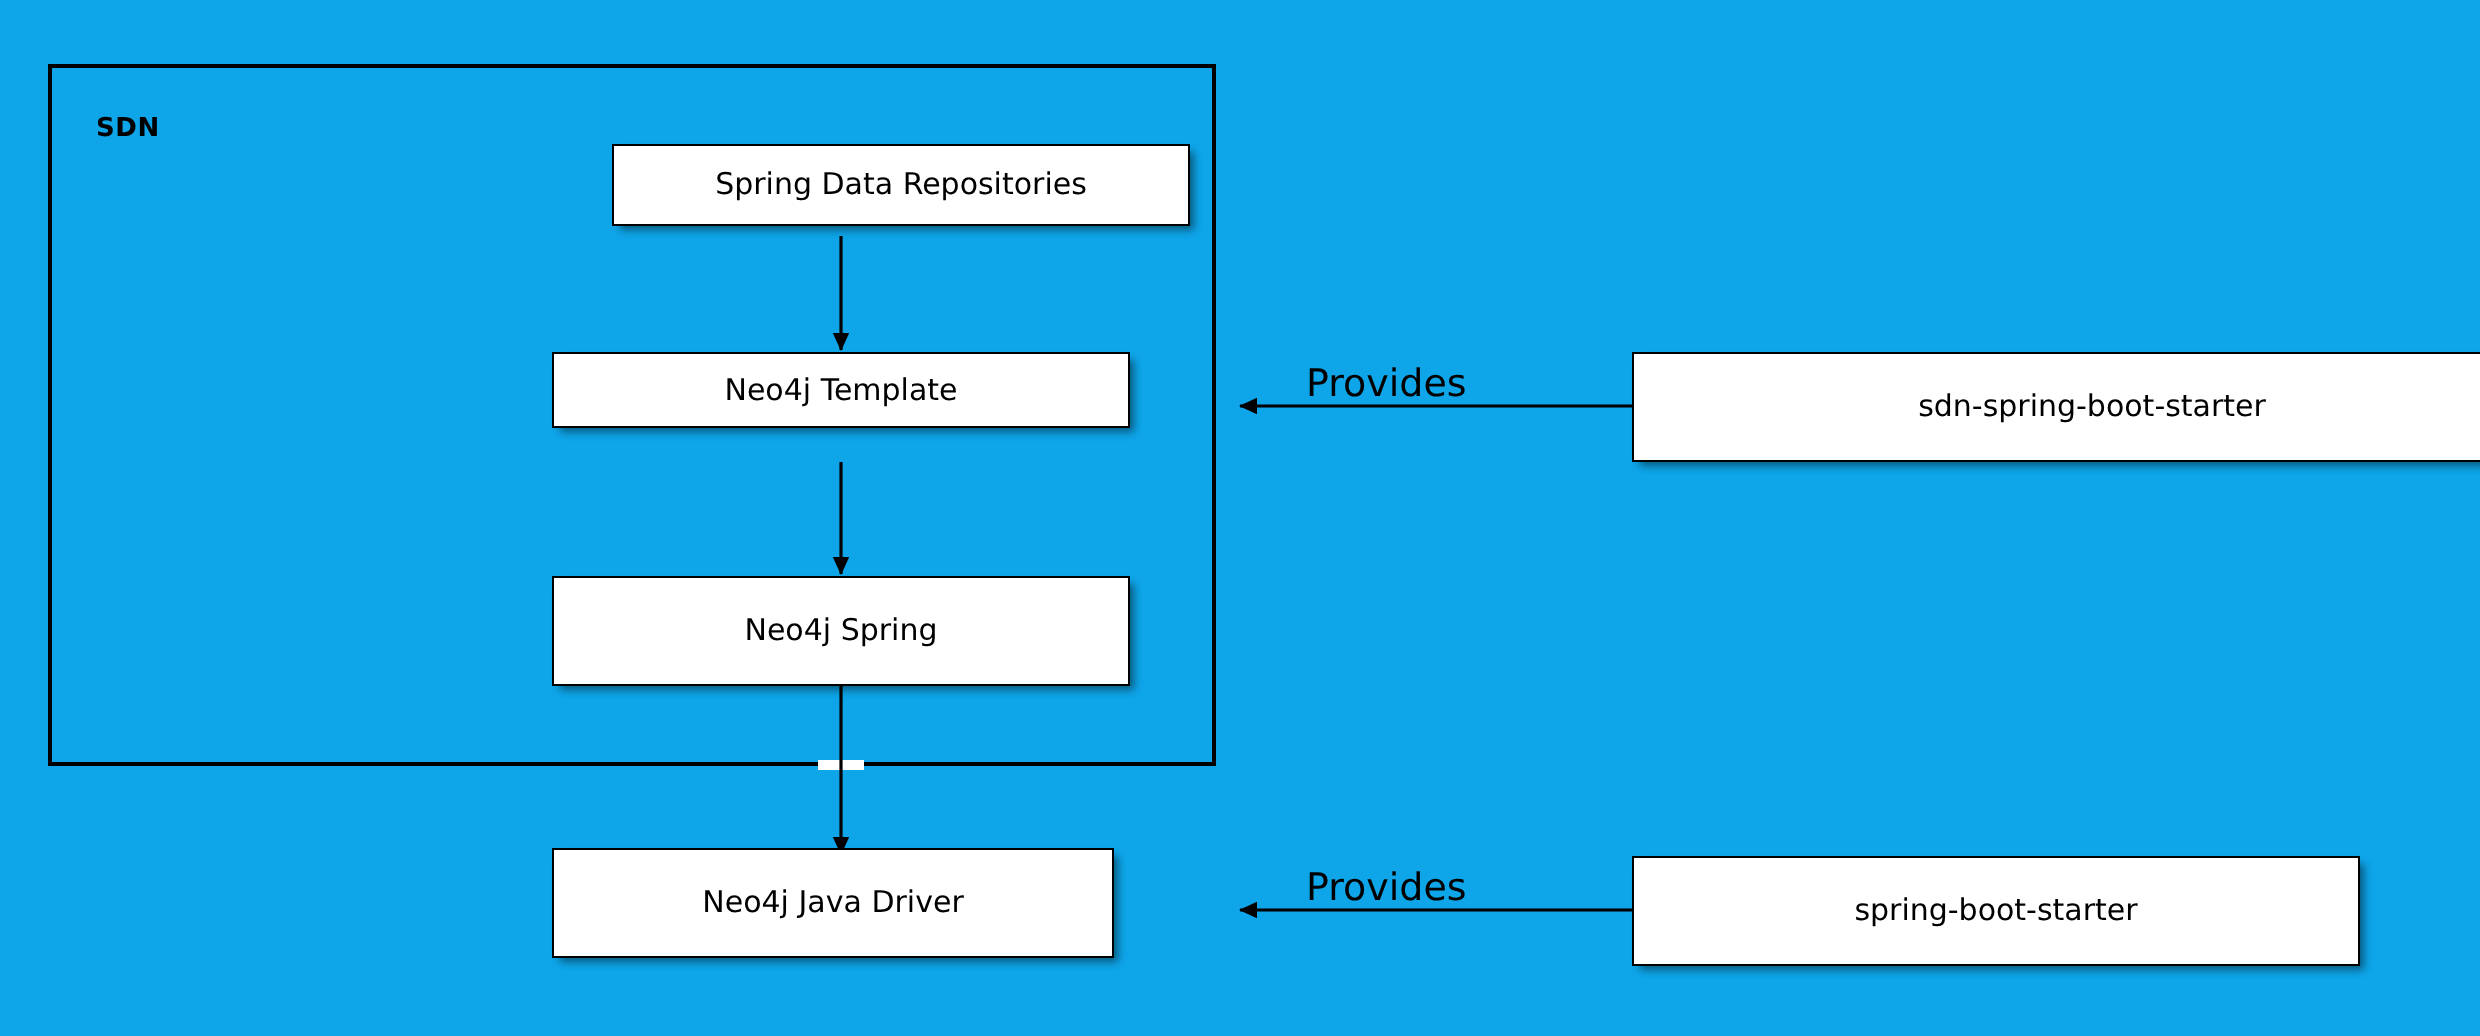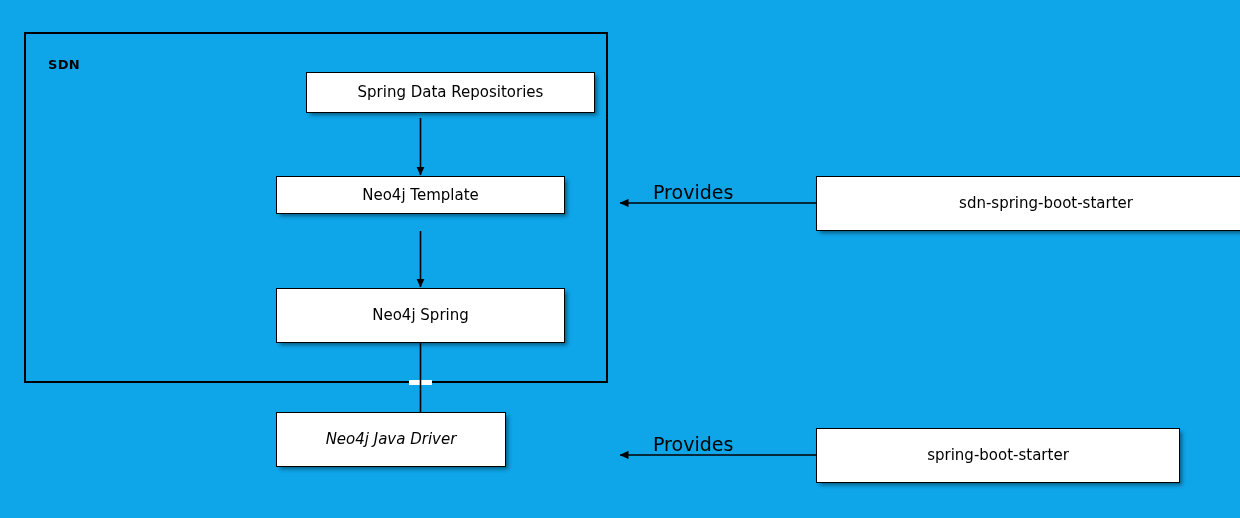--- a/index.html
+++ b/index.html
@@ -113,21 +113,21 @@
   <div id="nodes">
       <div class="node" style="left: 276px; top: 72px; width: 289px; height: 41px; margin-left: 30px;">
         <span class="node-label">Spring Data Repositories</span>
       </div>
       <div class="node" style="left: 276px; top: 176px; width: 289px; height: 38px;">
         <span class="node-label">Neo4j Template</span>
       </div>
       <div class="node" style="left: 276px; top: 288px; width: 289px; height: 55px;">
         <span class="node-label">Neo4j Spring</span>
       </div>
-      <div class="node" style="left: 276px; top: 412px; width: 230px; height: 55px; font-style: italic;">
+      <div class="node" style="left: 276px; top: 424px; width: 281px; height: 55px;">
         <span class="node-label">Neo4j Java Driver</span>
       </div>
       <div class="node" style="left: 816px; top: 176px; width: 460px; height: 55px;">
         <span class="node-label">sdn-spring-boot-starter</span>
       </div>
       <div class="node" style="left: 816px; top: 428px; width: 364px; height: 55px;">
         <span class="node-label">spring-boot-starter</span>
       </div>
     </div>
 

